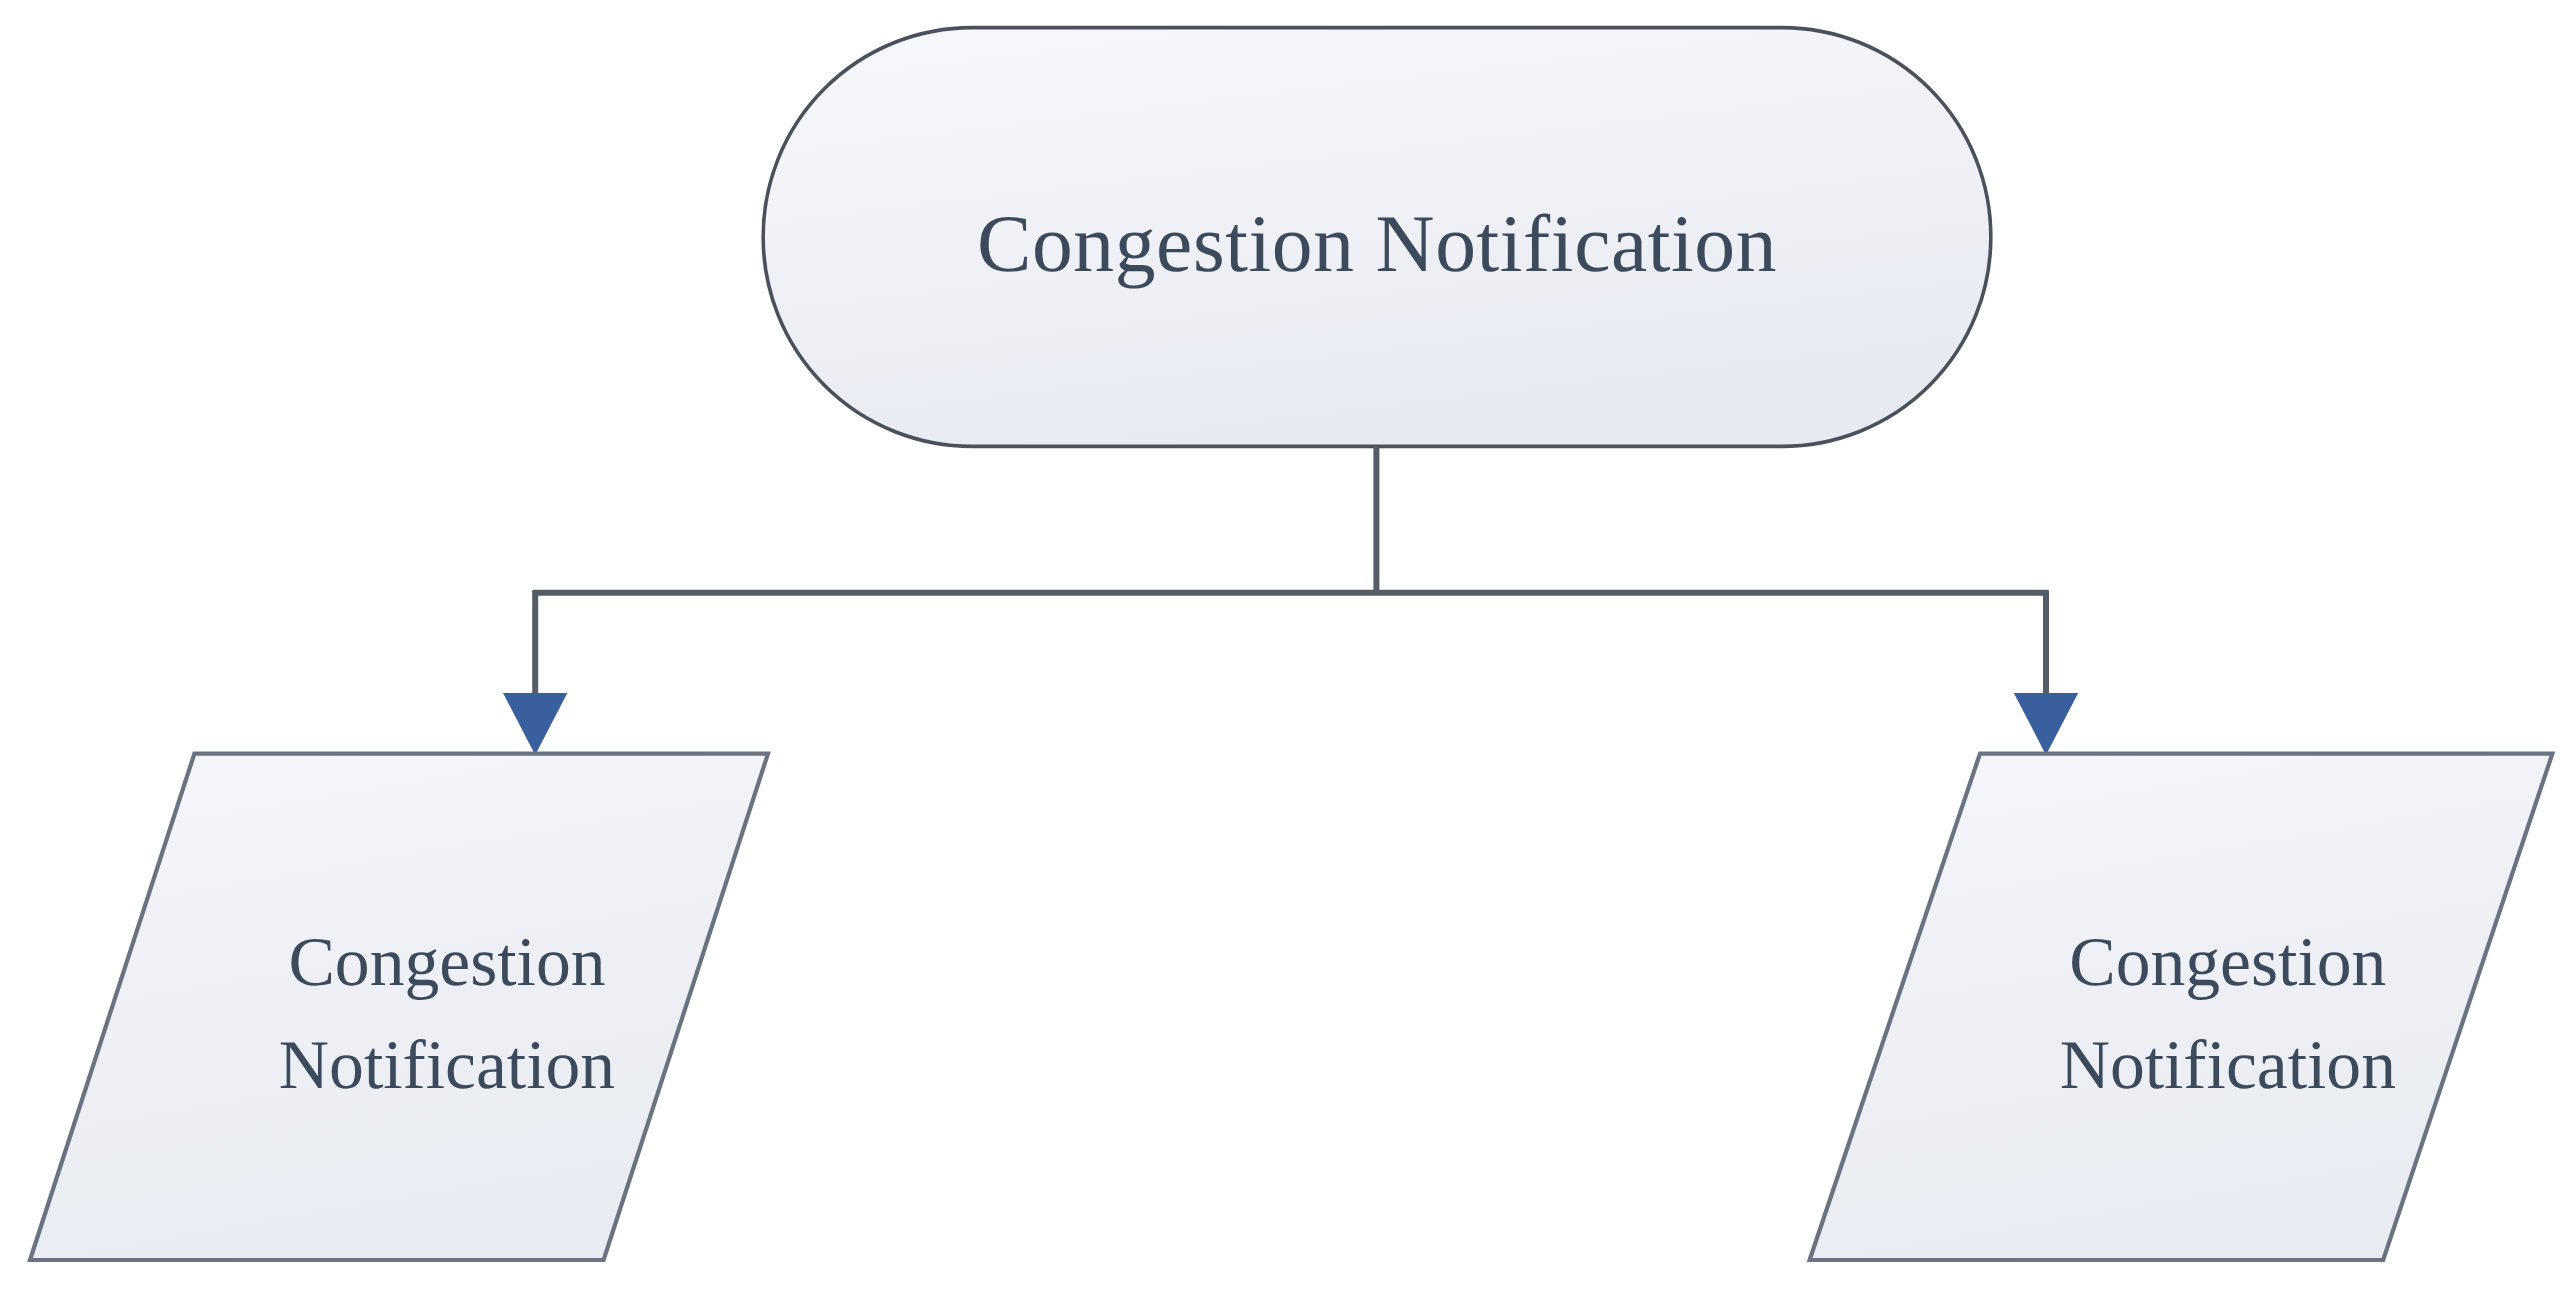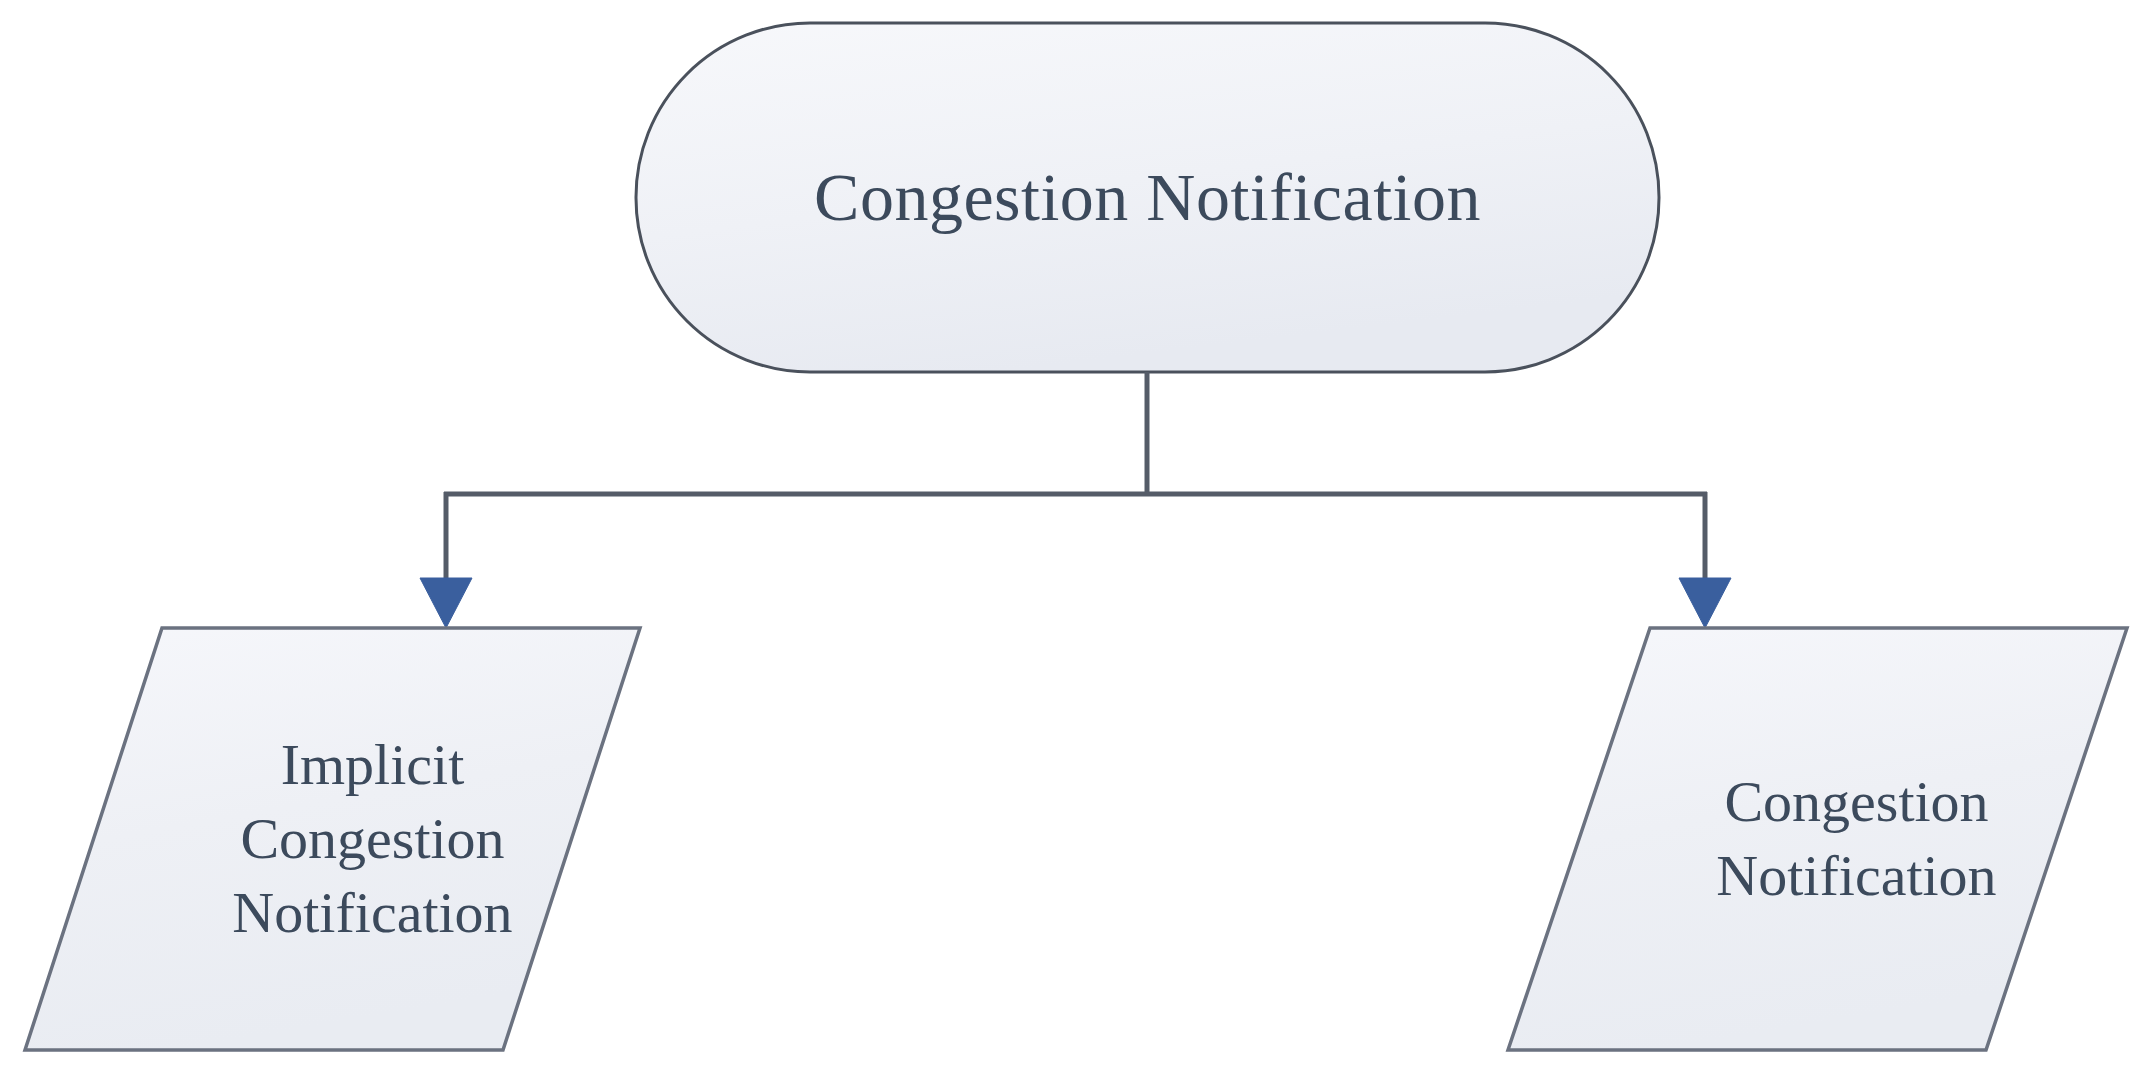--- a/index.html
+++ b/index.html
@@ -63,20 +63,21 @@
     top: 628px;
     width: 619px;
     height: 422px;
     font-size: 58px;
     line-height: 74px;
     padding-left: 78px;
     box-sizing: border-box;
   }
   .node-label .line {
     display: block;
+    margin-top: 12px;
   }
 </style>
 </head>
 <body>
 
 <div id="stage">
 
   <svg id="diagram-svg" viewBox="0 0 2146 1074" xmlns="http://www.w3.org/2000/svg">
     <defs>
       <linearGradient id="shapeFill" x1="0" y1="0" x2="0.35" y2="1">
@@ -108,21 +109,20 @@
     <polygon points="162,628 640,628 503,1050 25,1050" fill="url(#paraFill)" stroke="#6b7280" stroke-width="3.5"></polygon>
 
     <polygon points="1650,628 2127,628 1986,1050 1508,1050" fill="url(#paraFill)" stroke="#6b7280" stroke-width="3.5"></polygon>
   </svg>
 
   <div class="node-label" id="root-label">
     <span class="line">Congestion Notification</span>
   </div>
 
   <div class="node-label" id="left-label">
-    <span class="line">Implicit</span>
     <span class="line">Congestion</span>
     <span class="line">Notification</span>
   </div>
 
   <div class="node-label" id="right-label">
     <span class="line">Congestion</span>
     <span class="line">Notification</span>
   </div>
 
 </div>

